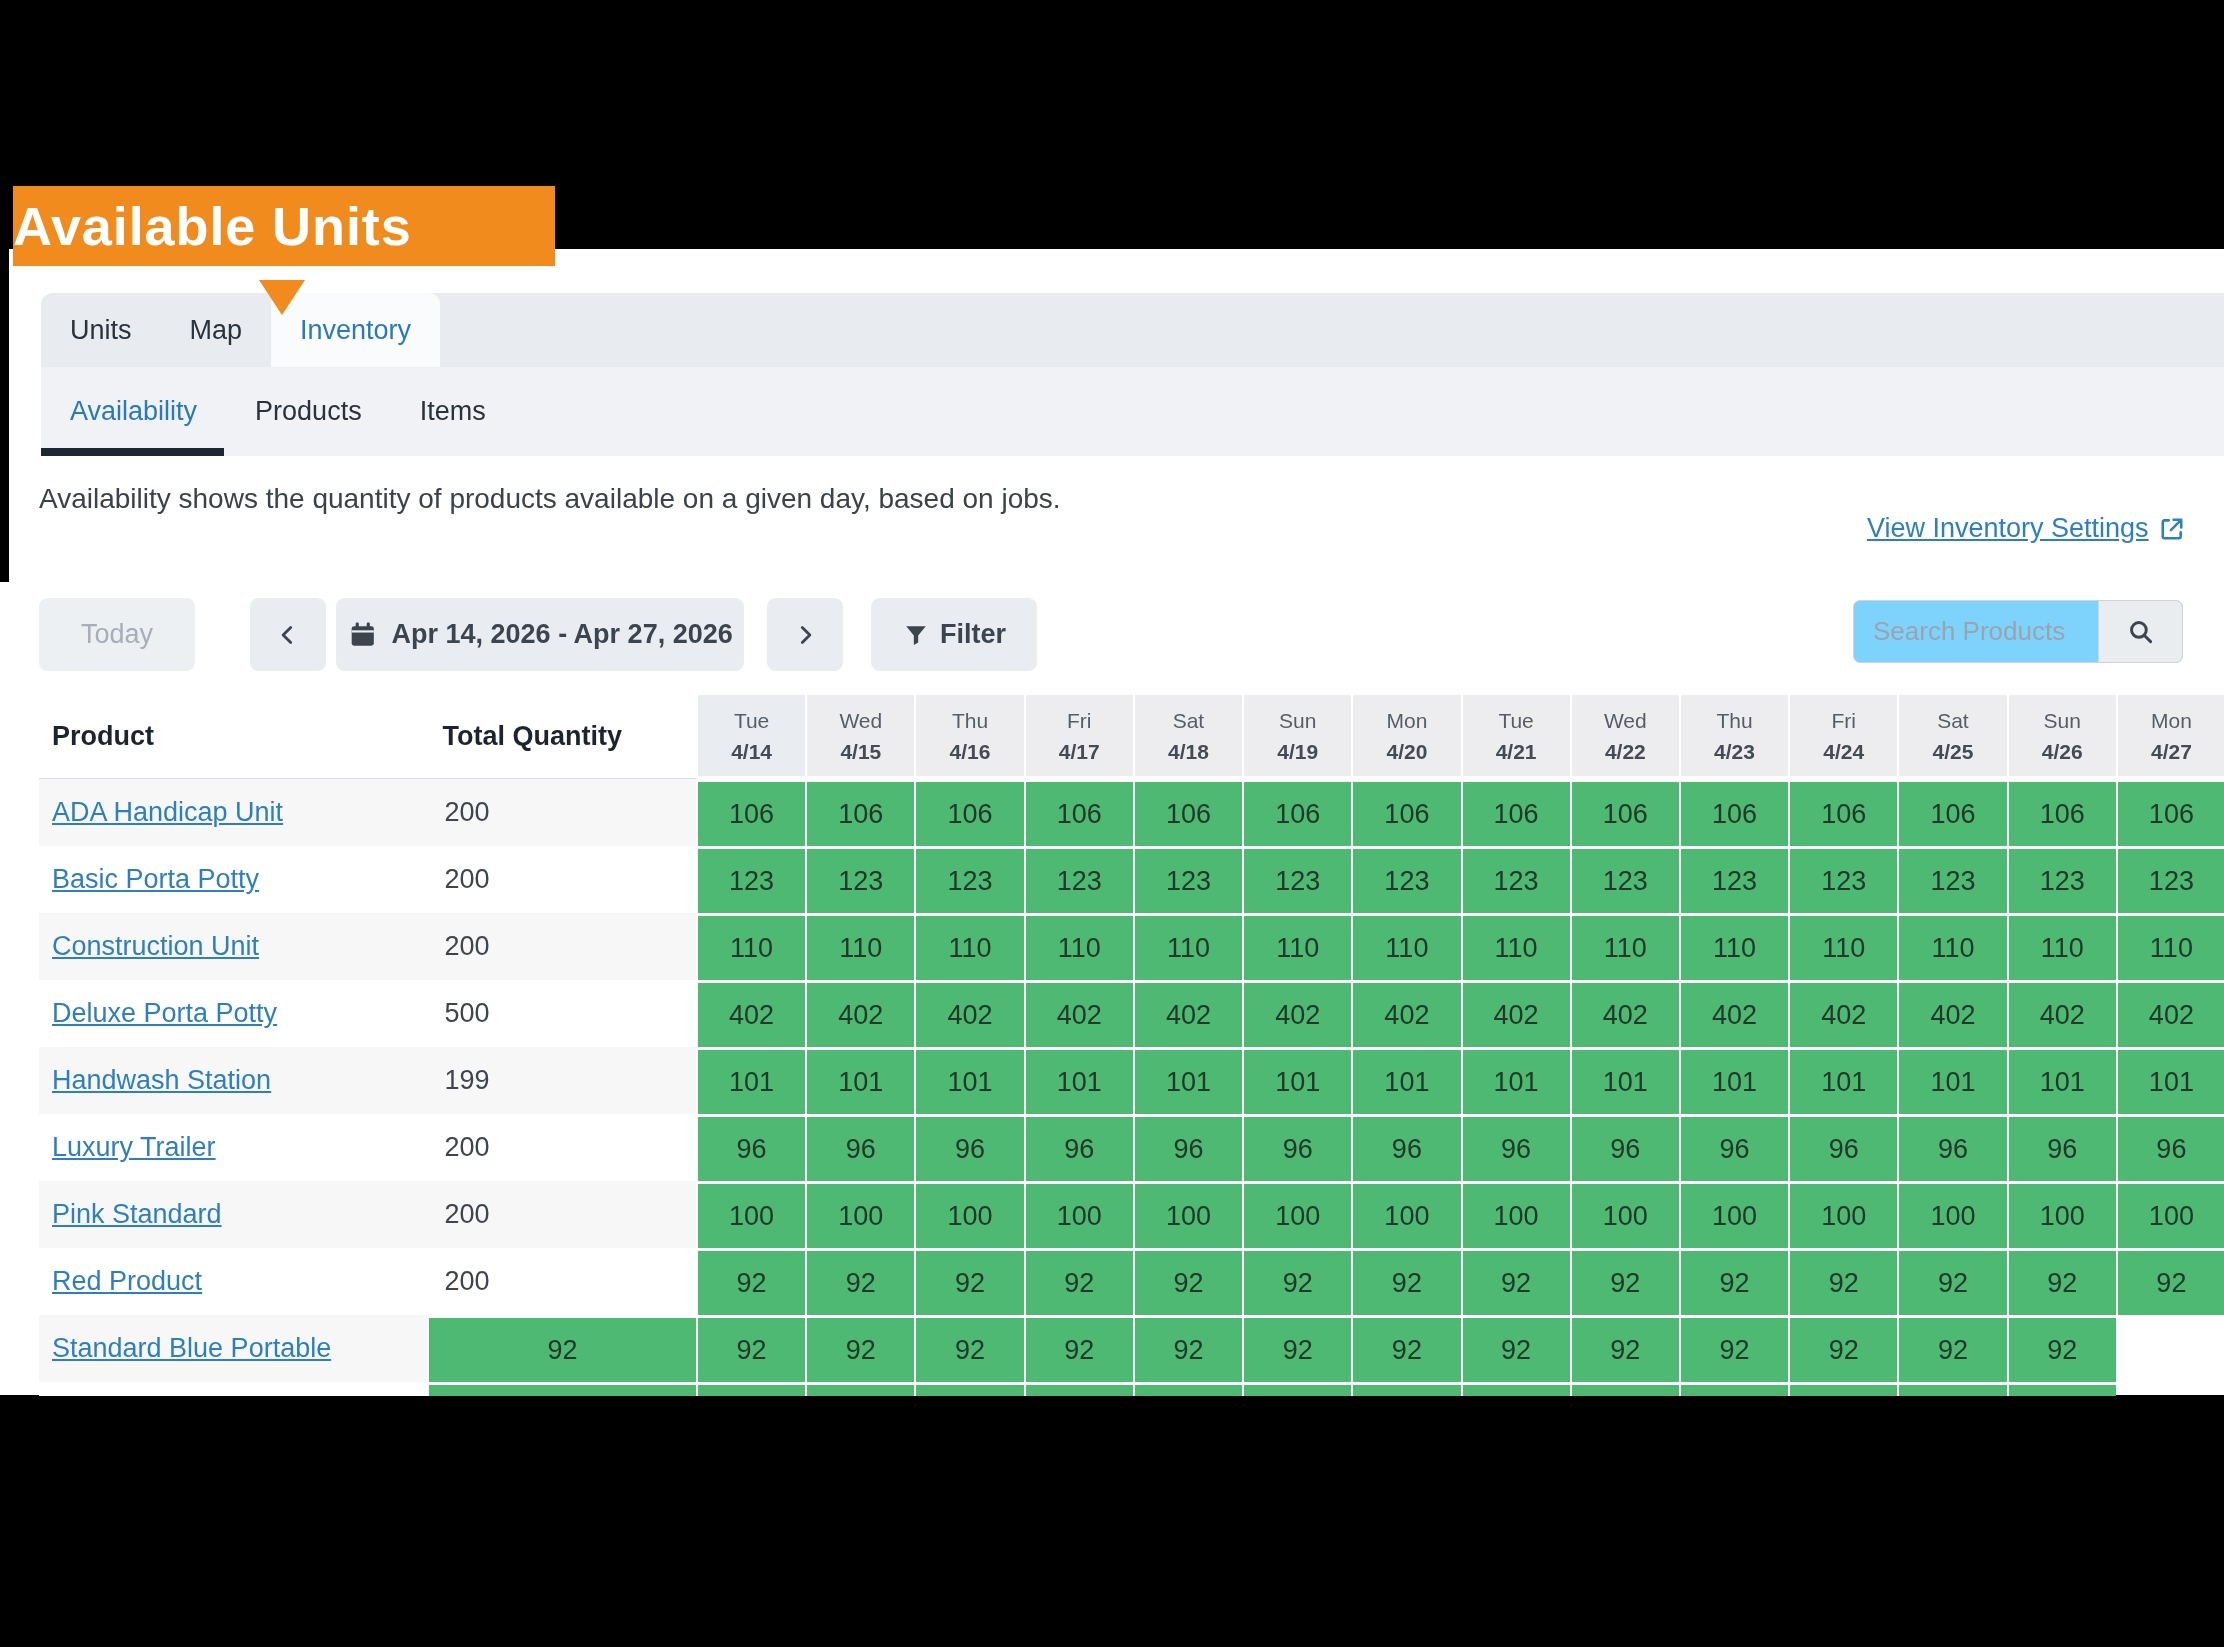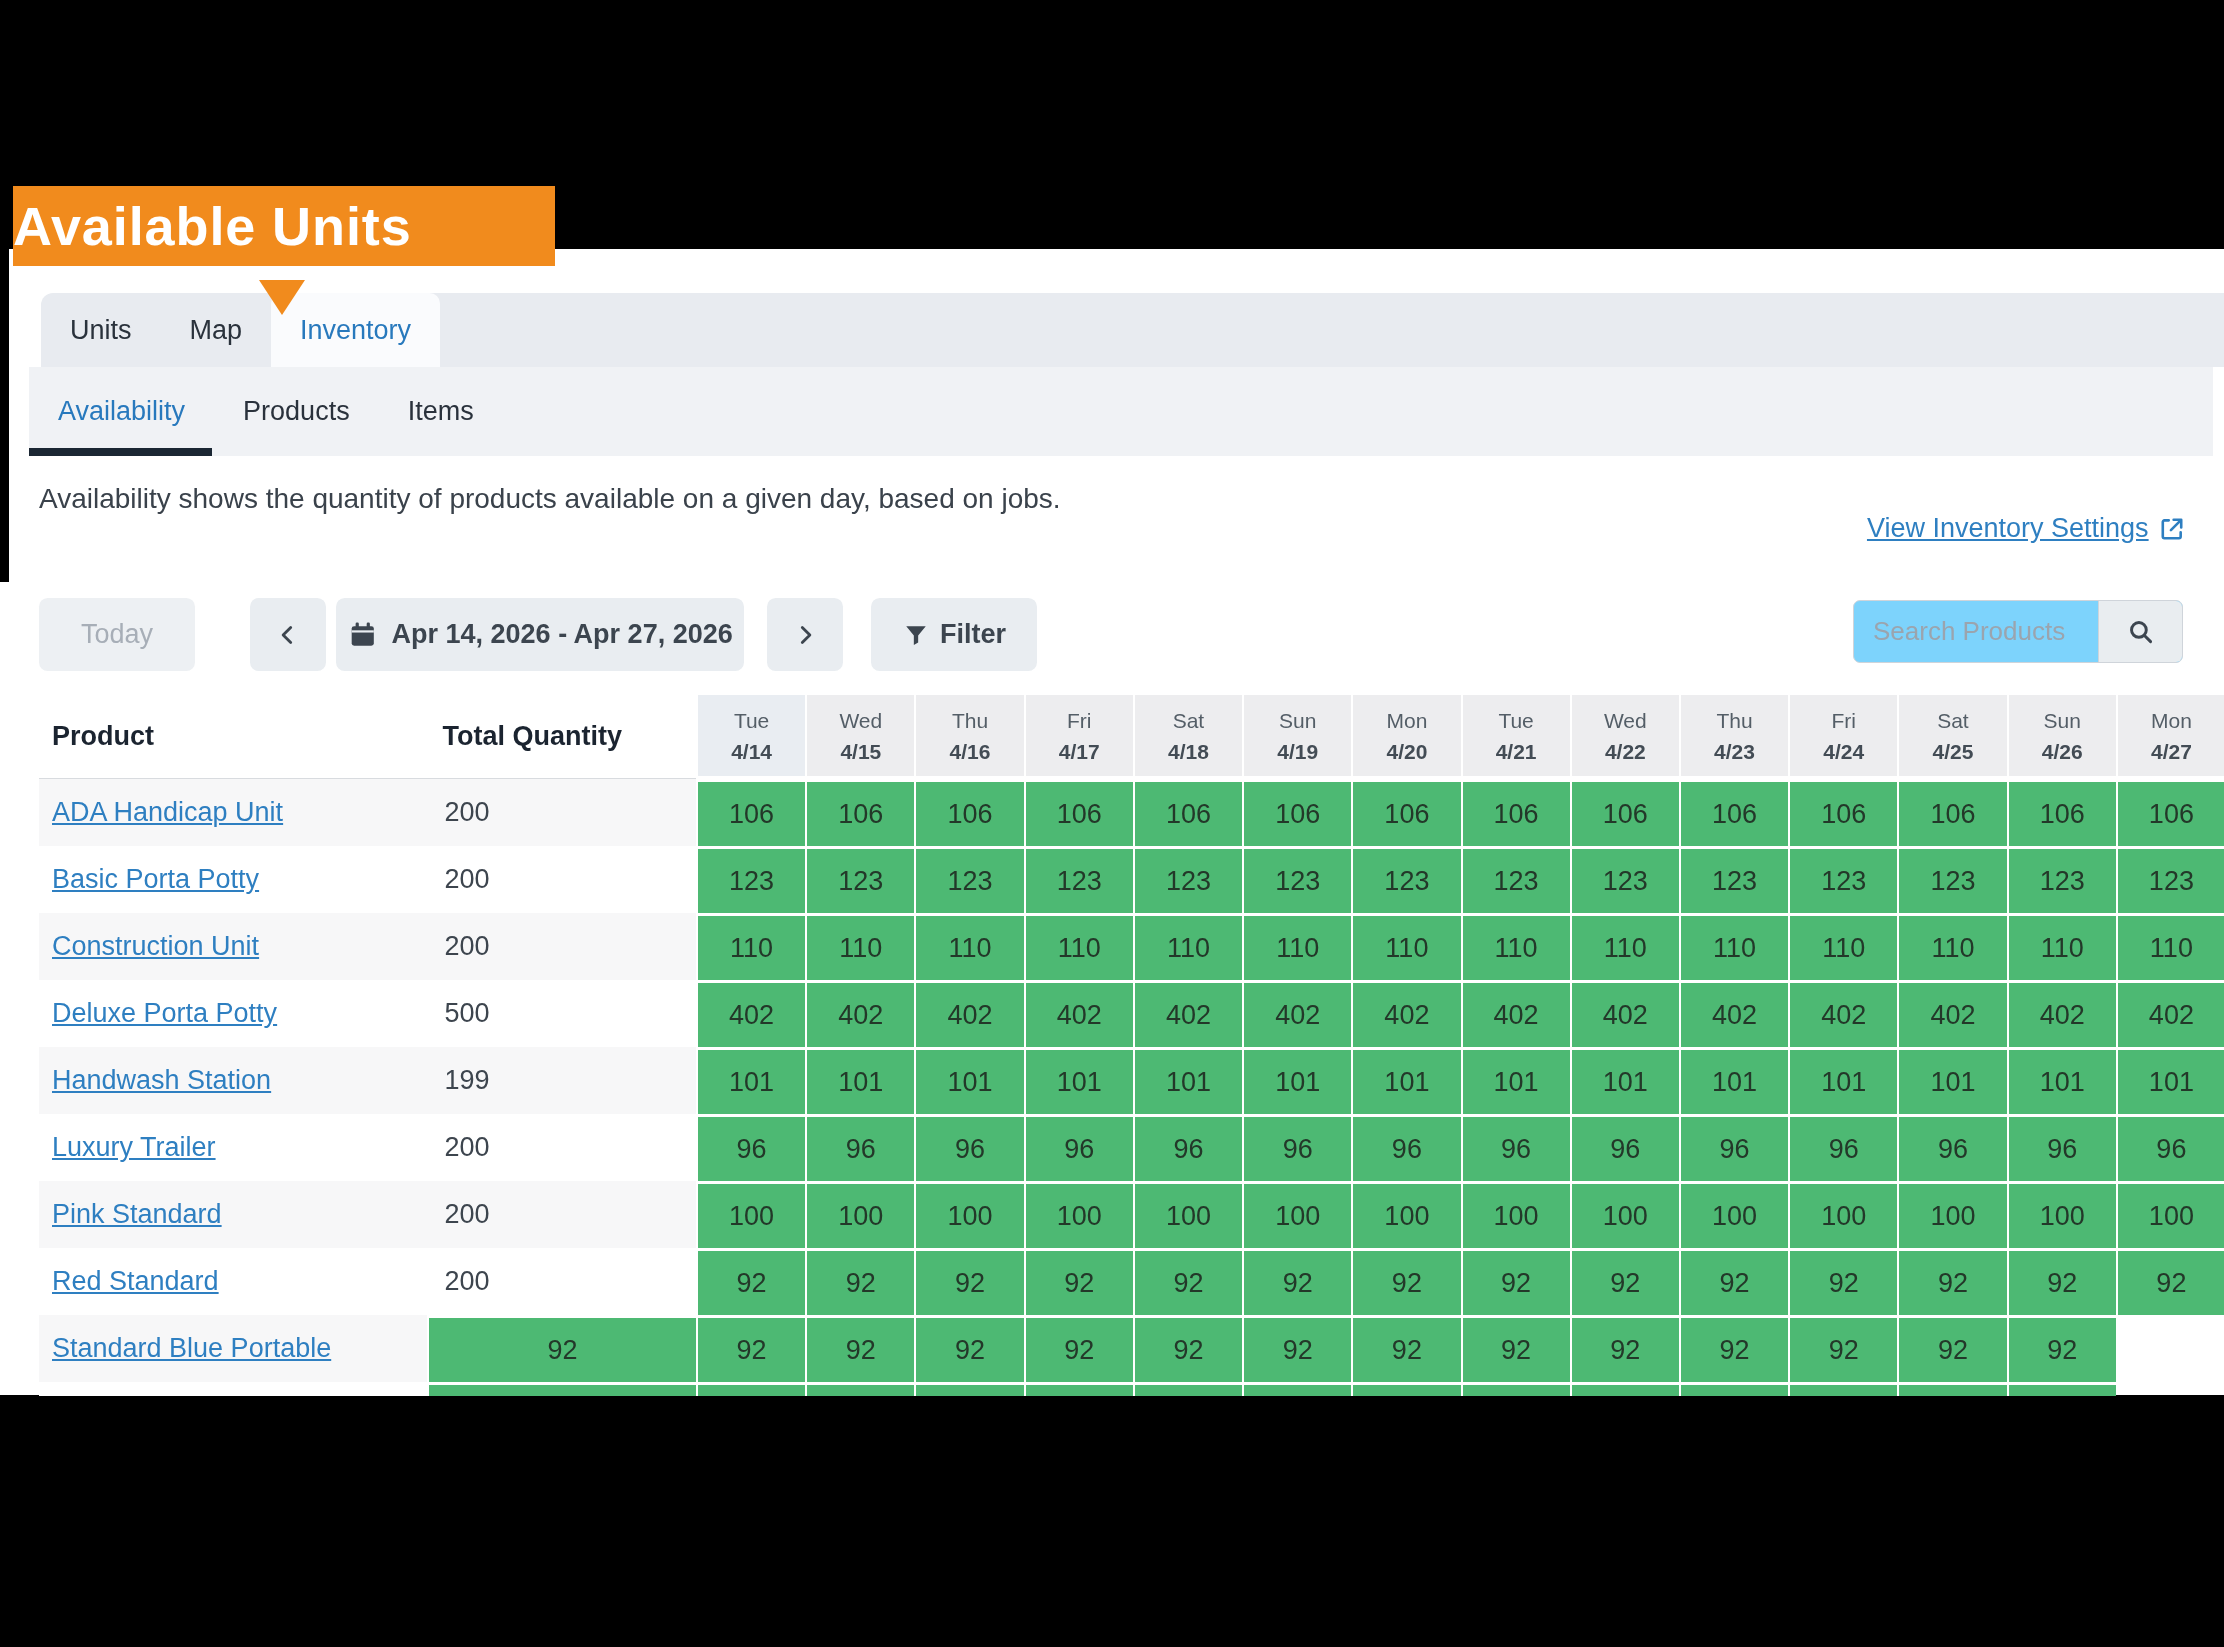--- a/index.html
+++ b/index.html
@@ -18,21 +18,21 @@
            border-top:35px solid #f18b1d;}
 
   
   .tabbar{position:absolute;left:41px;top:293px;width:2184px;height:74px;
           background:#e8ebf0;border-top-left-radius:12px;display:flex;z-index:1;}
   .tab{height:100%;display:flex;align-items:center;padding:0 29px;
        font-size:27px;color:#2a323c;cursor:pointer;white-space:nowrap;}
   .tab.active{background:#fafbfd;color:#2879bd;border-radius:10.4px 10.4px 0 0;font-weight:500;}
 
   
-  .subtabs{position:absolute;left:29px;top:367px;width:2184px;height:89px;
+  .subtabs{position:absolute;left:41px;top:367px;width:2184px;height:89px;
            background:#f0f2f5;display:flex;align-items:center;}
   .subtab{padding:0 29px;font-size:27px;color:#2a323c;cursor:pointer;white-space:nowrap;}
   .subtab.active{color:#2879bd;font-weight:500;}
   .subtab-underline{position:absolute;left:0;bottom:0;width:183px;height:7.8px;background:#1b2733;}
 
   .desc{position:absolute;left:39px;top:483px;font-size:28px;color:#3a424b;}
 
   .settings-link{position:absolute;top:513px;right:40px;display:flex;align-items:center;gap:10.4px;
                  font-size:27px;color:#2e7fc1;text-decoration:underline;cursor:pointer;}
 
@@ -346,21 +346,21 @@
       <div class="c-val">100</div>
       <div class="c-val">100</div>
       <div class="c-val">100</div>
       <div class="c-val">100</div>
       <div class="c-val">100</div>
       <div class="c-val">100</div>
       <div class="c-val">100</div>
       <div class="c-val">100</div>
       <div class="c-val">100</div>
       <div class="c-prod row-plain">
-        <a>Red Standard</a>
+        <a>Red Product</a>
       </div>
       <div class="c-qty row-plain">200</div>
       <div class="c-val">92</div>
       <div class="c-val">92</div>
       <div class="c-val">92</div>
       <div class="c-val">92</div>
       <div class="c-val">92</div>
       <div class="c-val">92</div>
       <div class="c-val">92</div>
       <div class="c-val">92</div>

